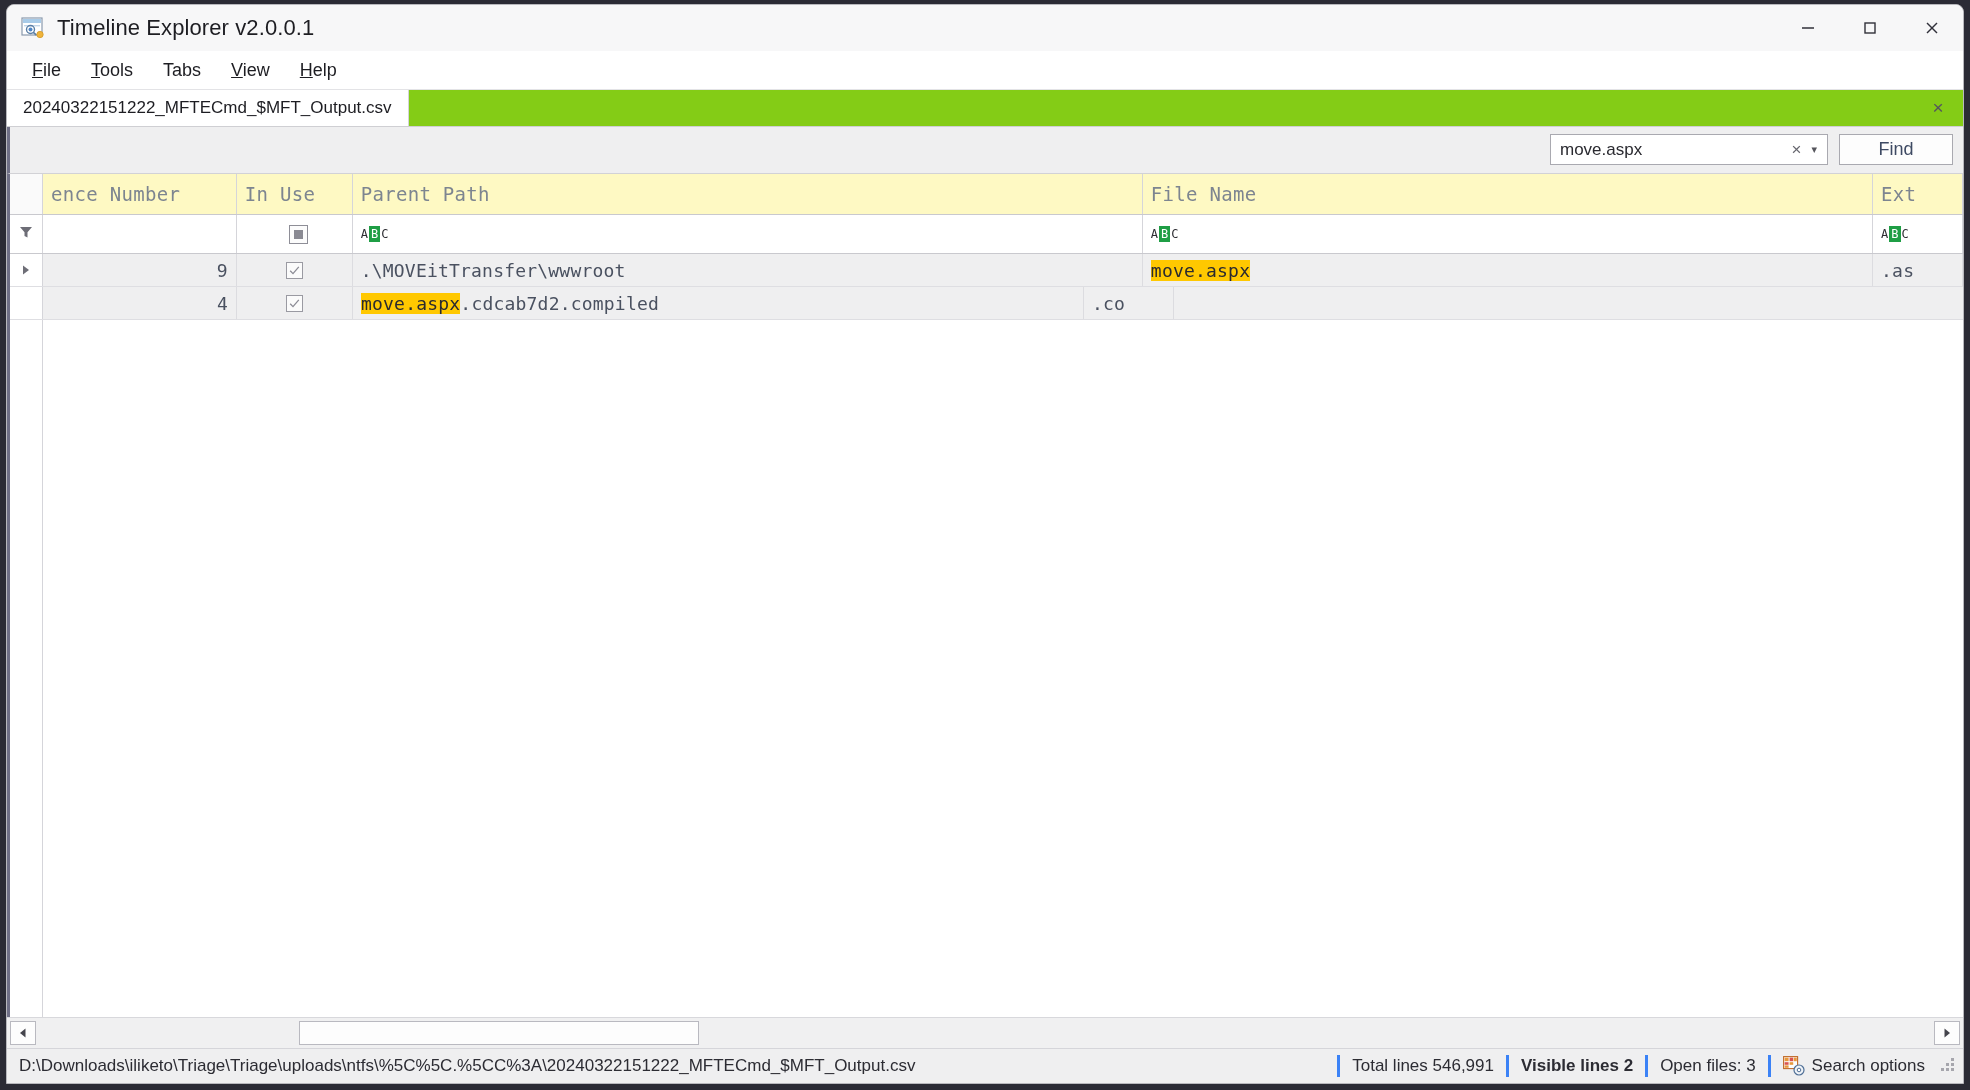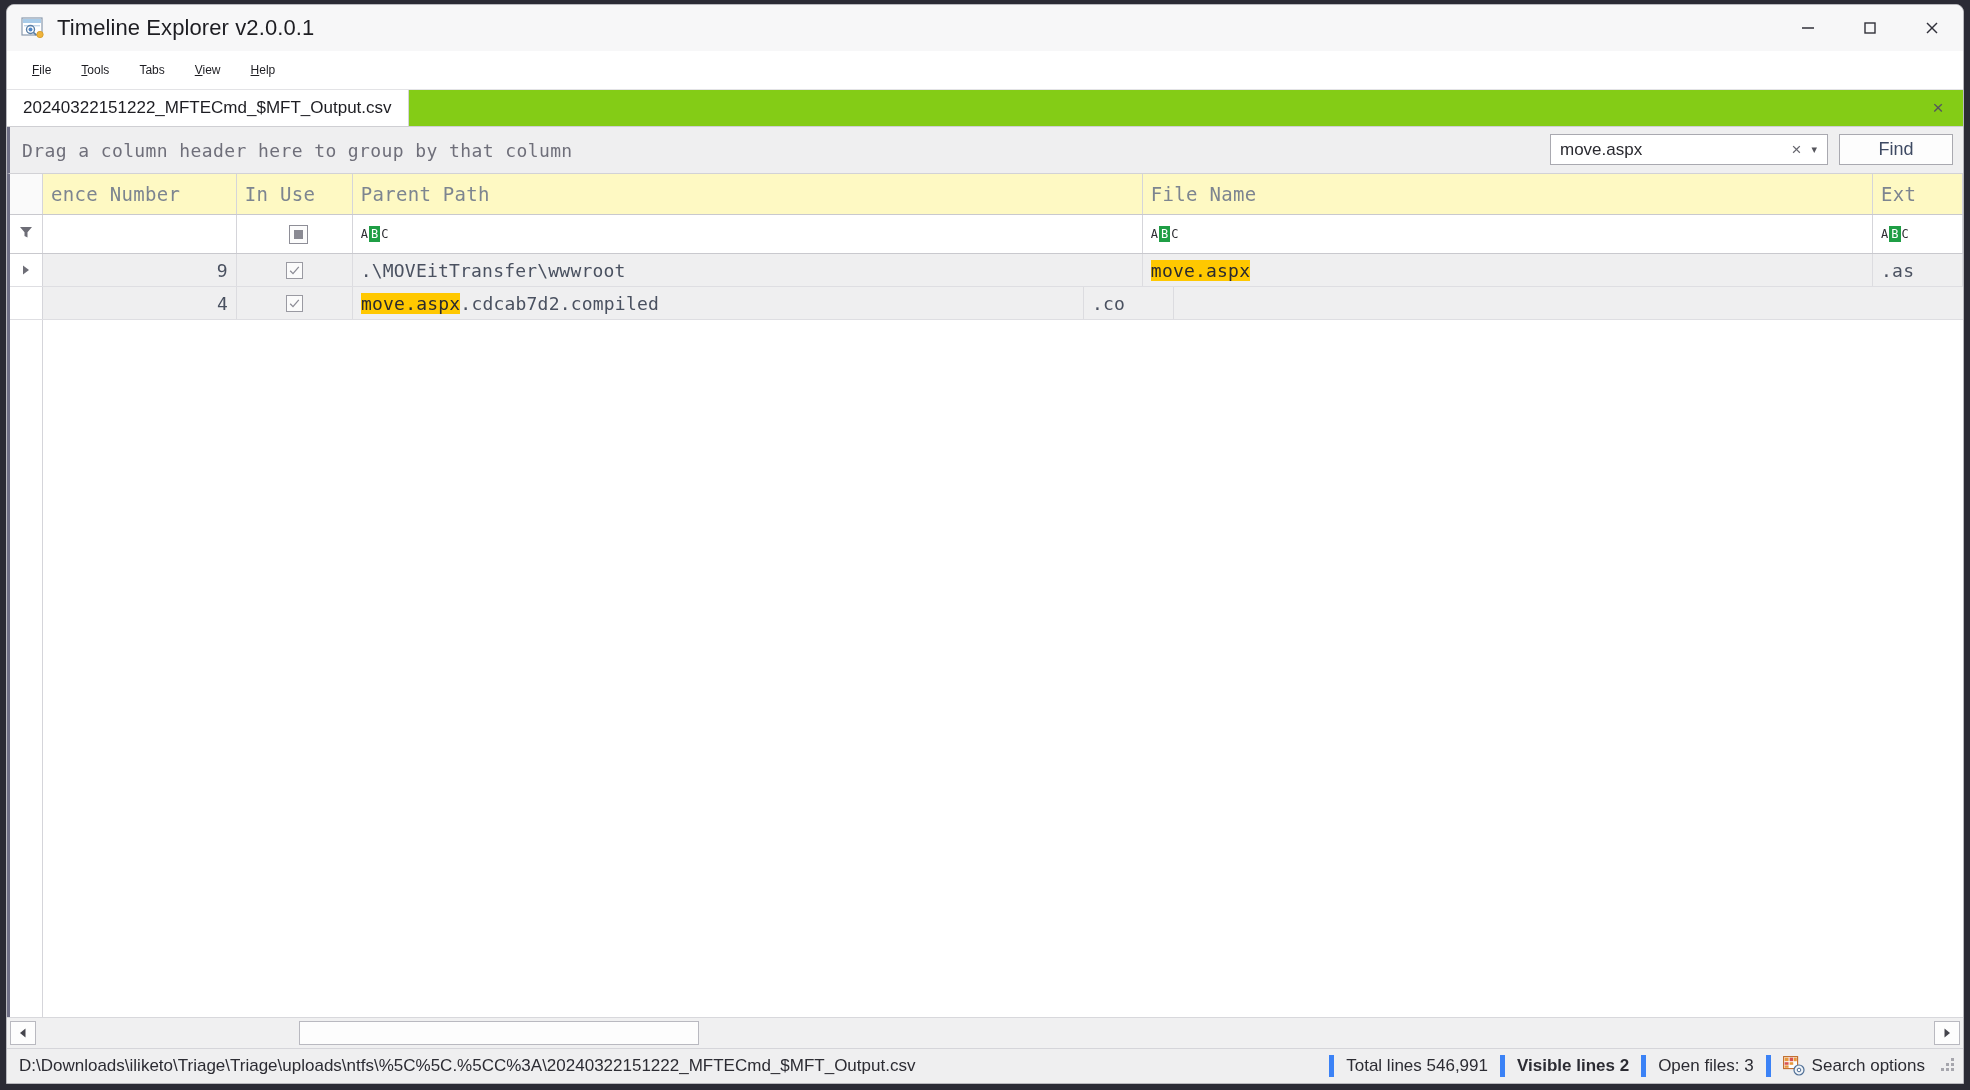--- a/index.html
+++ b/index.html
@@ -63,21 +63,21 @@
   .menubar {
     height: 38px;
     background: #ffffff;
     display: flex;
     align-items: center;
     padding-left: 10px;
     flex: none;
     border-bottom: 1px solid #e3e3e6;
   }
   .menu-item {
-    font-size: 12px;
+    font-size: 18px;
     color: #1d1d22;
     padding: 4px 15px;
   }
   .menu-item u { text-decoration: underline; }
 
   
   .tabstrip {
     height: 36px;
     background: #84cc16;
     border-bottom: 1px solid #cfcfd3;
@@ -345,21 +345,21 @@
     margin-left: auto;
     display: flex;
     align-items: center;
     height: 34px;
   }
   .status-seg {
     padding: 0 12px;
     height: 22px;
     display: flex;
     align-items: center;
-    border-left: 5px solid #3b82f6;
+    border-left: 3px solid #3b82f6;
     white-space: nowrap;
     text-align: center;
   }
   .status-seg.bold { font-weight: bold; }
   .search-opt-icon {
     width: 22px; height: 20px;
     position: relative;
     margin-right: 7px;
     flex: none;
   }
@@ -421,21 +421,20 @@
   </div>
 
   <div class="tabstrip">
     <div class="tab">
       <span>20240322151222_MFTECmd_$MFT_Output.csv</span>
     </div>
     <div class="tab-close">×</div>
   </div>
 
   <div class="groupbar">
-    <div class="group-hint">Drag a column header here to group by that column</div>
     <div class="find-area">
       <div class="find-input">
         <span class="find-value">move.aspx</span>
         <span class="find-clear">×</span>
         <span class="find-drop">▾</span>
       </div>
       <div class="find-button">Find</div>
     </div>
   </div>
 

